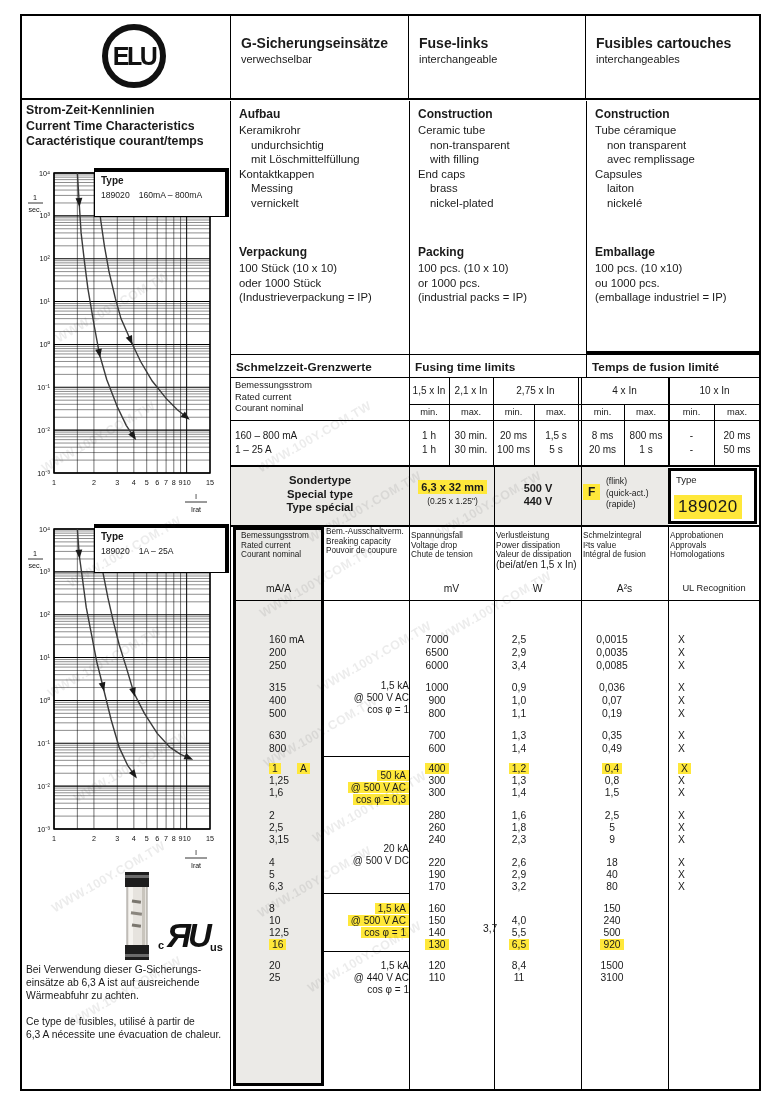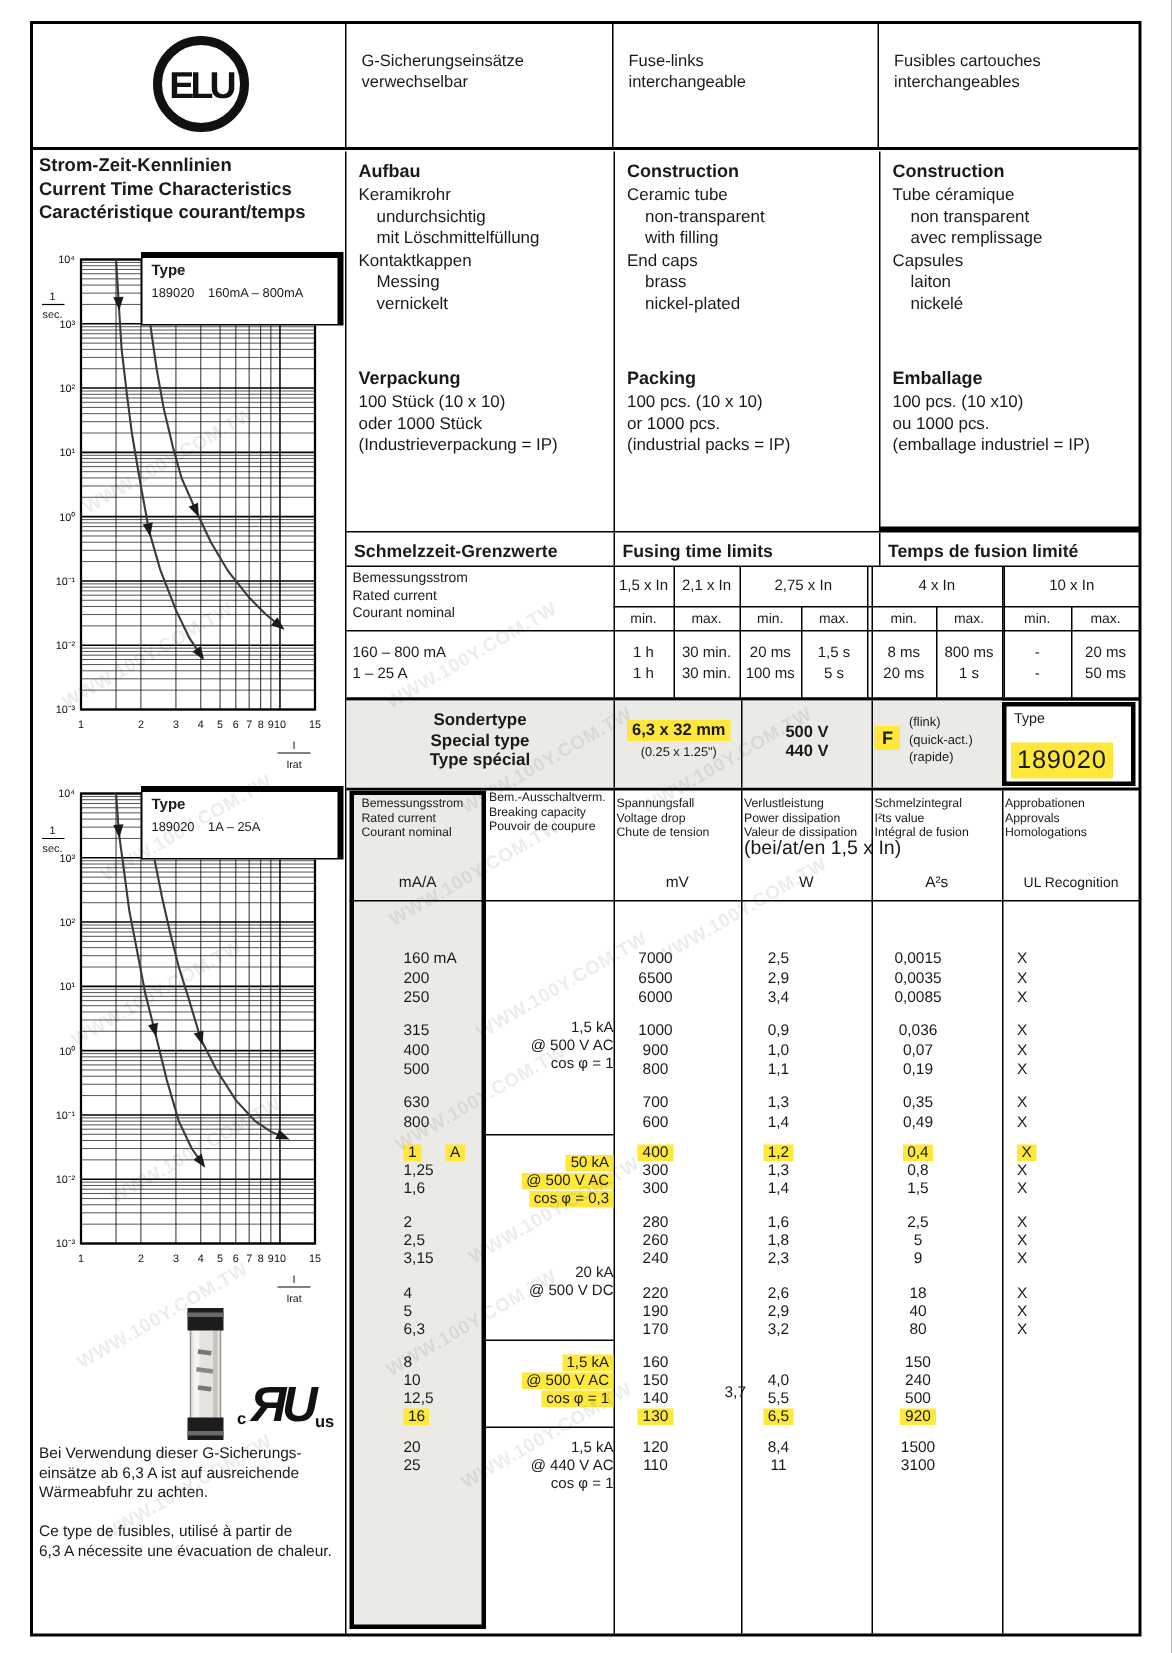--- a/index.html
+++ b/index.html
@@ -4,21 +4,21 @@
 <style>
   html,body{margin:0;padding:0;background:#888;}
   .page{position:relative;width:781px;height:1102px;background:#fff;
         font-family:"Liberation Sans",sans-serif;color:#1a1a1a;overflow:hidden;}
   .frame{position:absolute;left:20px;top:14px;width:737px;height:1073px;border:2px solid #000;}
   
   .header{position:absolute;left:20px;top:14px;width:739px;height:86px;display:flex;border-bottom:2px solid #000;box-sizing:border-box;}
   .h-logo{width:210px;position:relative;}
   .h-cell{box-sizing:border-box;border-left:1.5px solid #000;padding:21px 0 0 10px;}
   .h-cell.c1{width:178px;} .h-cell.c2{width:177px;} .h-cell.c3{width:174px;}
-  .h-title{font-weight:normal;font-size:11px;}
+  .h-title{font-weight:bold;font-size:14px;}
   .h-sub{font-size:11px;margin-top:2px;}
   
   .leftcol{position:absolute;left:20px;top:101px;width:210px;height:988px;}
   .l-title{position:absolute;left:6px;top:2px;font-weight:bold;font-size:12.3px;line-height:15.5px;}
   .chart{position:absolute;left:0;width:210px;height:352px;}
   .chart-legend{position:absolute;right:1px;top:5px;width:118px;height:38px;background:#fff;
     border:1px solid #000;border-top:4px solid #000;border-right:4px solid #000;padding:3px 6px;box-sizing:content-box;}
   .cl-type{font-weight:bold;font-size:10px;}
   .cl-row{display:flex;gap:9px;font-size:8.6px;margin-top:4px;}
   .notes{position:absolute;left:6px;top:862px;width:202px;font-size:10.3px;line-height:13px;}
@@ -532,21 +532,21 @@
         </div>
         <div class="hdr-lines" style="left: 180px; top: 4px;">
           <div>Spannungsfall</div>
           <div>Voltage drop</div>
           <div>Chute de tension</div>
         </div>
         <div class="hdr-lines" style="left: 265px; top: 4px;">
           <div>Verlustleistung</div>
           <div>Power dissipation</div>
           <div>Valeur de dissipation</div>
-          <div style="font-size: 13px; text-align: right;">(bei/at/en 1,5 x In)</div>
+          <div style="font-size: 10px; text-align: right;">(bei/at/en 1,5 x In)</div>
         </div>
         <div class="hdr-lines" style="left: 352px; top: 4px;">
           <div>Schmelzintegral</div>
           <div>I²ts value</div>
           <div>Intégral de fusion</div>
         </div>
         <div class="hdr-lines" style="left: 439px; top: 4px;">
           <div>Approbationen</div>
           <div>Approvals</div>
           <div>Homologations</div>

